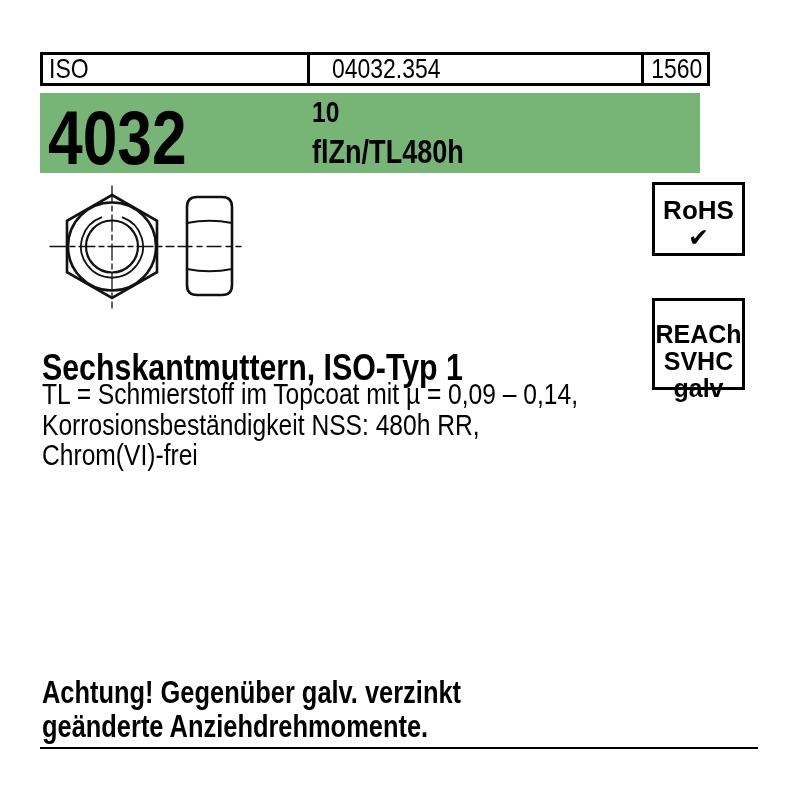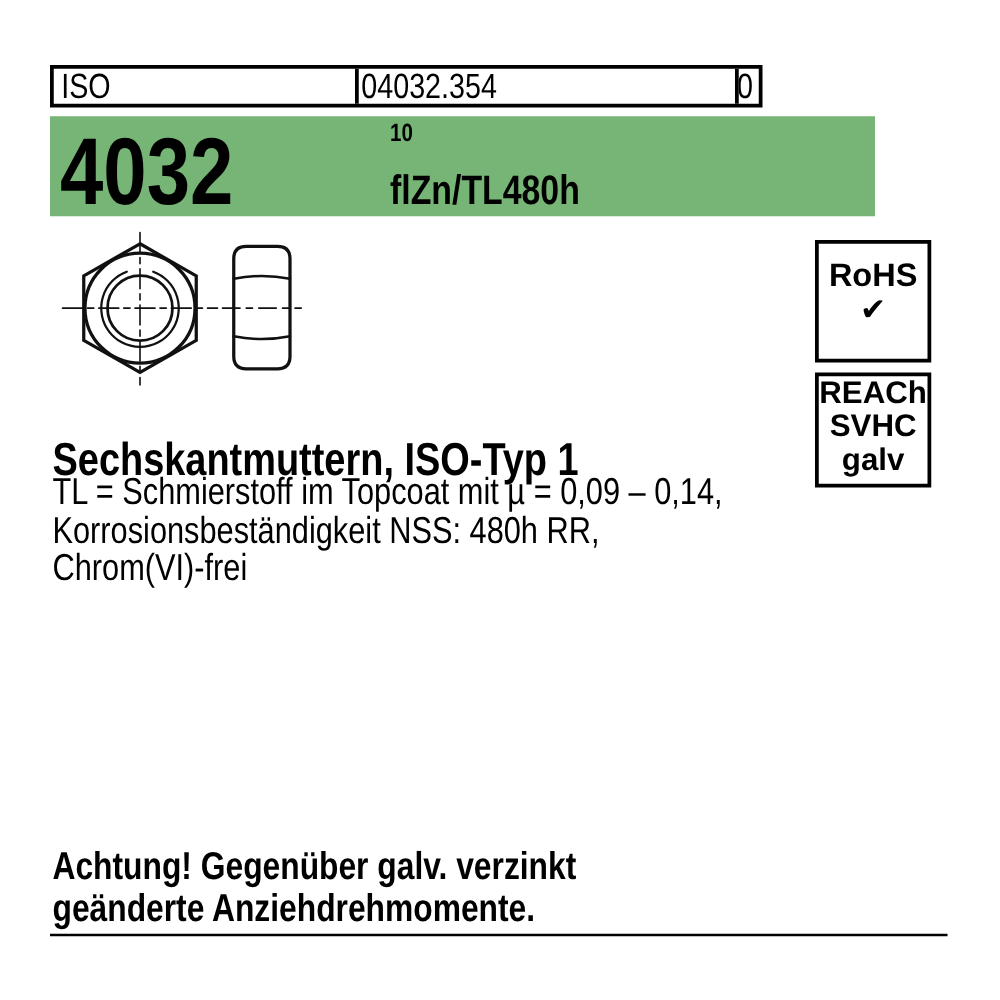--- a/index.html
+++ b/index.html
@@ -5,46 +5,46 @@
   html,body{margin:0;padding:0;background:#ffffff;}
   #sheet{
     position:relative;width:800px;height:800px;background:#ffffff;
     font-family:"Liberation Sans","DejaVu Sans",sans-serif;color:#000;
     overflow:hidden;
   }
   .cond{display:inline-block;white-space:nowrap;transform:scaleX(0.82);transform-origin:0 50%;}
   .cond-r{display:inline-block;white-space:nowrap;transform:scaleX(0.82);transform-origin:100% 50%;}
 
   
-  .hdr{position:absolute;left:40px;top:52px;width:570px;height:34px;
+  .hdr{position:absolute;left:40px;top:52px;width:670px;height:34px;
        border:3px solid #000;box-sizing:border-box;display:flex;background:#fff;}
   .hdr-cell{display:flex;align-items:center;font-size:28px;font-weight:400;
             box-sizing:border-box;overflow:hidden;padding-left:11px;}
   .hdr-c1{width:264px;padding-left:6px;}
-  .hdr-c2{width:334px;border-left:3px solid #000;padding-left:2px;}
+  .hdr-c2{width:334px;border-left:3px solid #000;padding-left:22px;}
   .hdr-c3{flex:1;border-left:3px solid #000;justify-content:flex-end;padding-right:5px;}
 
   
   .band{position:absolute;left:40px;top:93px;width:660px;height:80px;background:#76b576;}
   .band-num{position:absolute;left:8px;bottom:4px;font-size:76px;font-weight:700;line-height:0.82;}
-  .band-class{position:absolute;left:272px;top:4px;font-size:20px;font-weight:700;line-height:1;}
+  .band-class{position:absolute;left:272px;top:4px;font-size:30px;font-weight:700;line-height:1;}
   .band-coating{position:absolute;left:272px;top:42px;font-size:33px;font-weight:700;line-height:1;}
 
   
   .drawing{position:absolute;left:38px;top:180px;}
 
   
   .cert{position:absolute;left:652px;width:93px;border:3px solid #000;
         box-sizing:border-box;background:#fff;text-align:center;}
-  .rohs{top:192px;height:98px;}
+  .rohs{top:182px;height:74px;}
   .rohs-label{margin-top:12px;font-size:26px;font-weight:700;line-height:1;}
   .rohs-check{font-size:25px;line-height:1.2;font-family:"DejaVu Sans",sans-serif;}
   .reach{top:298px;height:92px;}
   .reach-line{font-size:25px;font-weight:700;line-height:27px;}
-  .reach-pad{padding-top:0;}
+  .reach-pad{padding-top:20px;}
 
   
   .title{position:absolute;left:42px;top:349px;font-size:37px;font-weight:700;line-height:1;}
   .desc{position:absolute;left:42px;top:379px;font-size:30px;font-weight:400;
         line-height:30.5px;transform:scaleX(0.82);transform-origin:0 0;white-space:nowrap;}
 
   
   .notice{position:absolute;left:42px;top:676px;font-size:31px;font-weight:700;
           line-height:34px;transform:scaleX(0.82);transform-origin:0 0;white-space:nowrap;}
   .rule{position:absolute;left:40px;top:747px;width:718px;height:2px;background:#000;}

